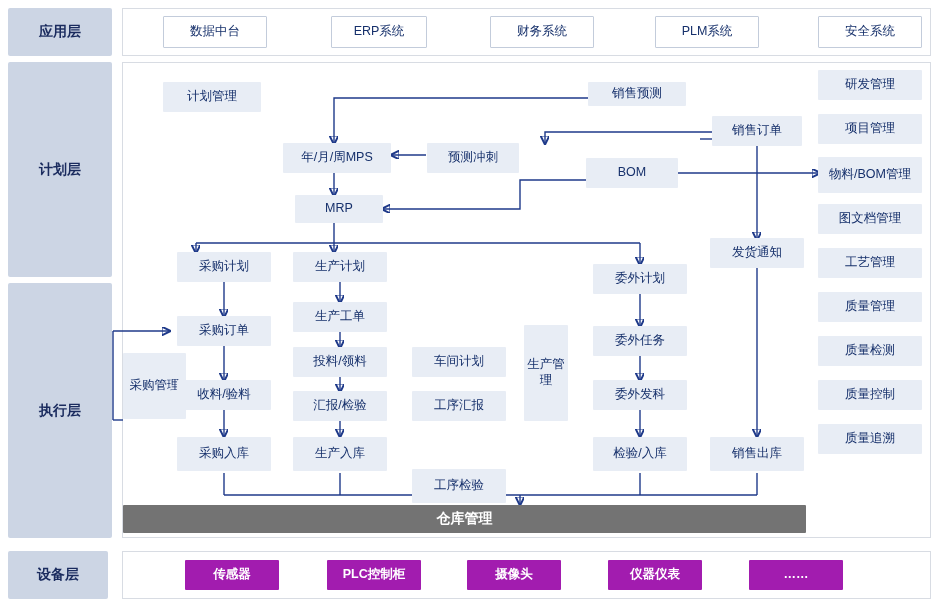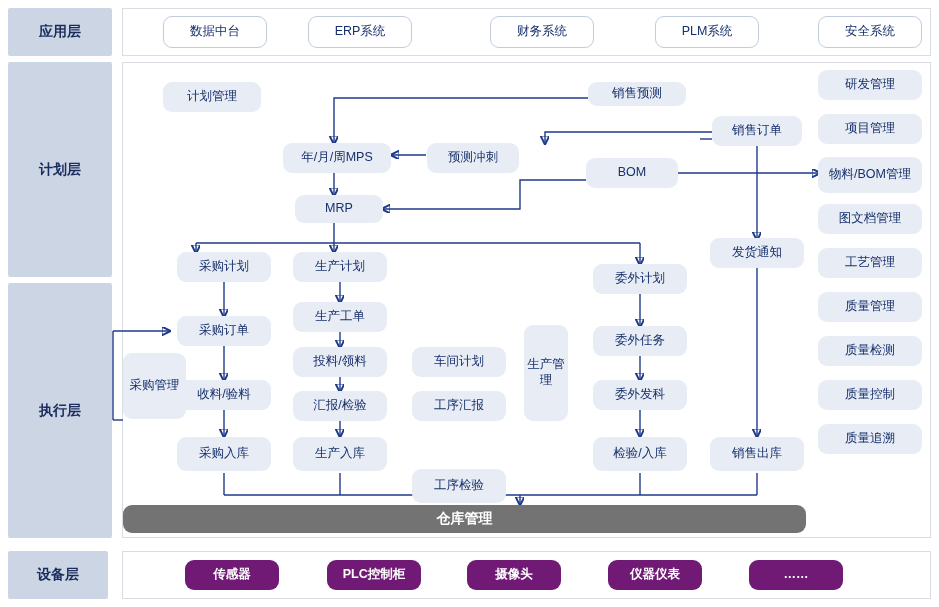--- a/index.html
+++ b/index.html
@@ -39,25 +39,25 @@
     position: absolute;
     background: #e8edf5;
     color: #16306b;
     font-size: 12.5px;
     display: flex;
     align-items: center;
     justify-content: center;
     text-align: center;
     box-sizing: border-box;
     line-height: 1.25;
-    border-radius: 9px;
+    border-radius: 1px;
     padding: 0 2px;
   }
   .node.dark {
-    background: #701a75;
+    background: #a21caf;
     color: #ffffff;
     font-weight: bold;
   }
   .node.wide-dark {
     background: #737373;
     color: #ffffff;
     font-weight: bold;
     font-size: 14px;
   }
   .node.outline {
@@ -87,21 +87,21 @@
   <div class="layer-label" style="left:8px; top:8px; width:104px; height:48px;">应用层</div>
   <div class="layer-label" style="left:8px; top:62px; width:104px; height:215px;">计划层</div>
   <div class="layer-label" style="left:8px; top:283px; width:104px; height:255px;">执行层</div>
   <div class="layer-label" style="left:8px; top:551px; width:100px; height:48px;text-align:right;">设备层</div>
 
   <div class="panel" style="left:122px; top:8px; width:809px; height:48px;"></div>
   <div class="panel" style="left:122px; top:62px; width:809px; height:476px;"></div>
   <div class="panel" style="left:122px; top:551px; width:809px; height:48px;"></div>
 
   <div class="node outline" style="left:163px; top:16px; width:104px; height:32px;">数据中台</div>
-  <div class="node outline" style="left:308px; top:16px; width:104px; height:32px;">ERP系统</div>
+  <div class="node outline" style="left:331px; top:16px; width:96px; height:32px;">ERP系统</div>
   <div class="node outline" style="left:490px; top:16px; width:104px; height:32px;">财务系统</div>
   <div class="node outline" style="left:655px; top:16px; width:104px; height:32px;">PLM系统</div>
   <div class="node outline" style="left:818px; top:16px; width:104px; height:32px;">安全系统</div>
 
   <svg class="wires" viewBox="0 0 939 607">
     <defs>
       <marker id="arrow" markerWidth="7" markerHeight="7" refX="6" refY="3.2" orient="auto">
         <path d="M0,0 L6.5,3.2 L0,6.4 z" fill="#1f3a8a" stroke="none"></path>
       </marker>
     </defs>

